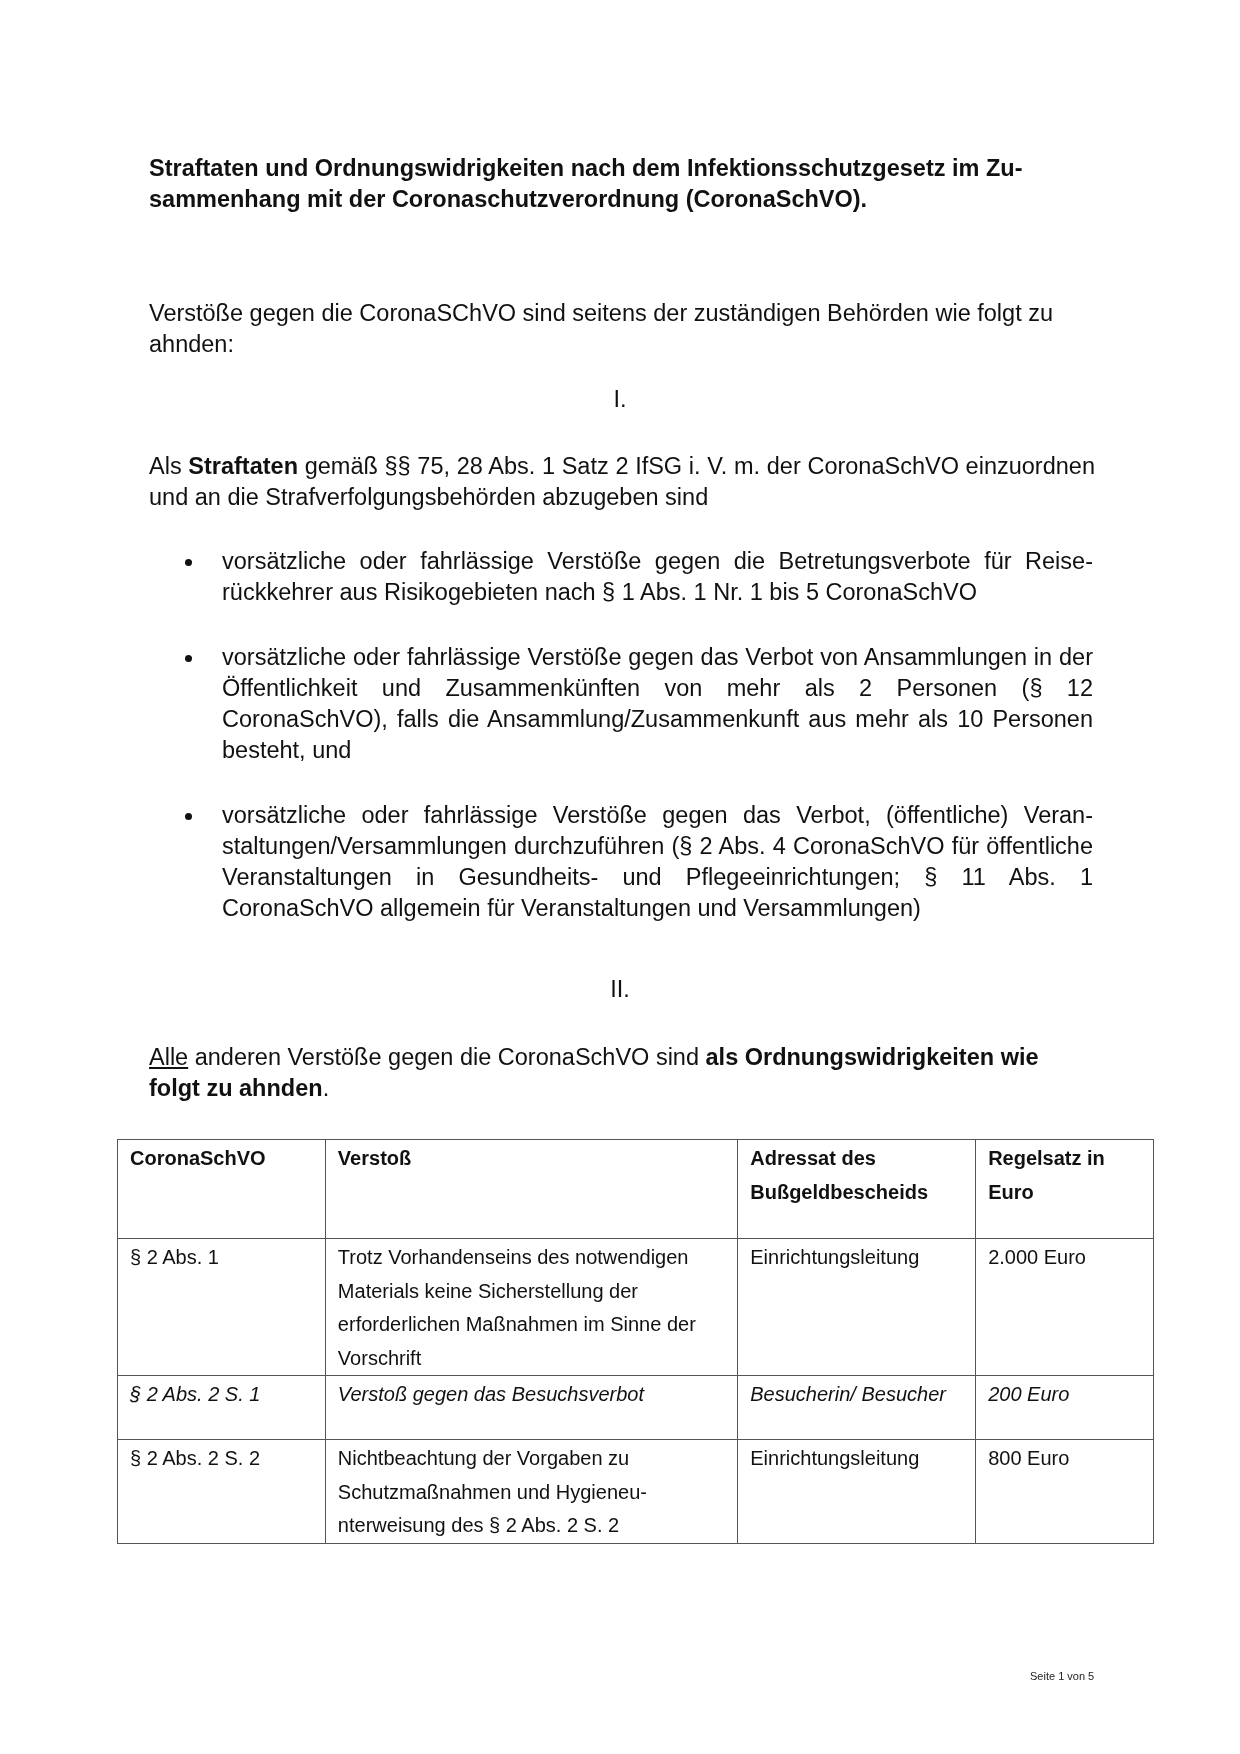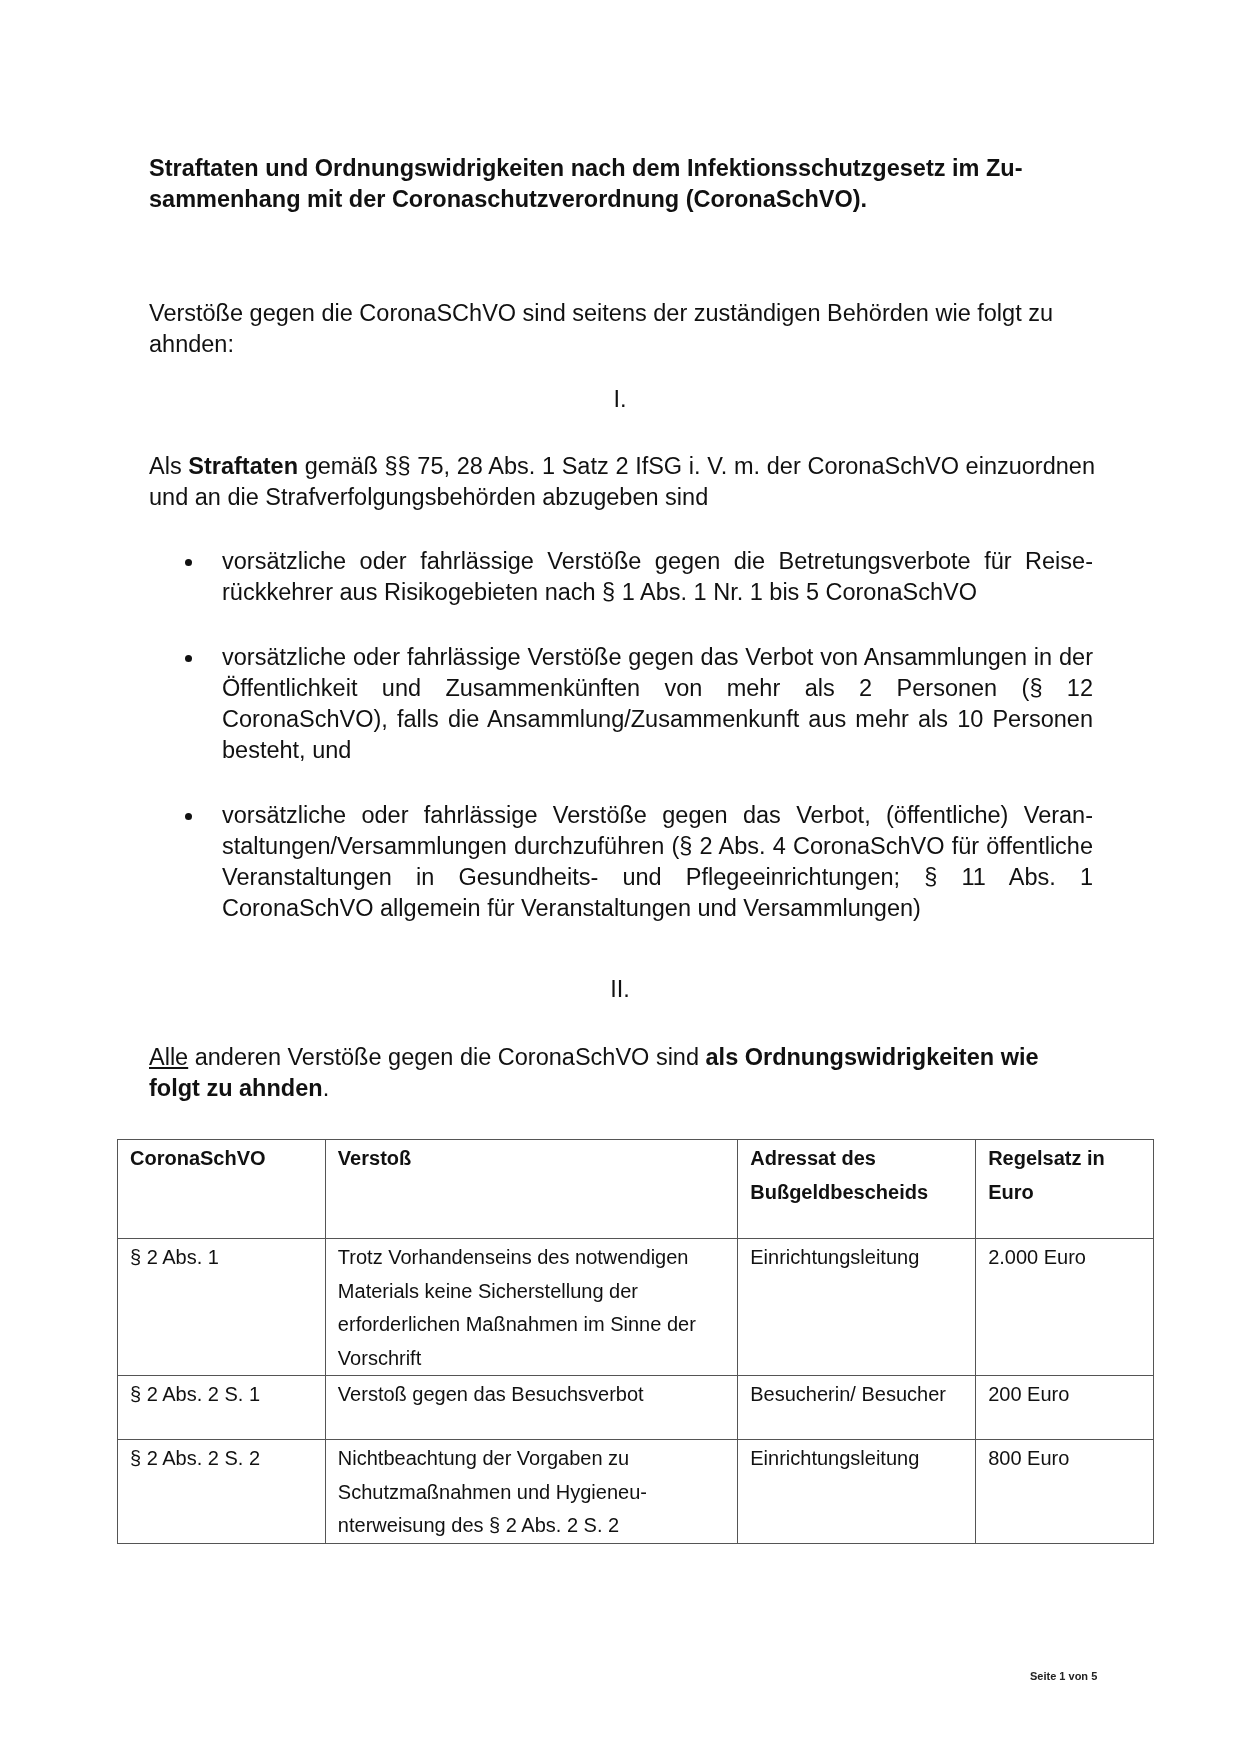--- a/index.html
+++ b/index.html
@@ -24,23 +24,23 @@
   u { text-decoration: underline; }
   table { position: absolute; left: 117px; top: 1139px; width: 1037px; border-collapse: collapse;
           font-size: 20px; line-height: 33.5px; }
   td, th { border: 1.5px solid #555; vertical-align: top; text-align: left; padding: 2px 12px 0 12px; }
   th { font-weight: bold; height: 96px; }
   .c1 { width: 183px; }
   .c2 { width: 388px; }
   .c3 { width: 213px; }
   .c4 { width: 153px; }
   tr.row1 td { height: 126px; }
-  tr.row2 td { height: 61px; }
+  tr.row2 td { height: 61px; font-style: italic; }
   tr.row3 td { height: 96px; }
-  .footer { position: absolute; left: 1030px; top: 1670px; font-size: 11px; color: #222; font-weight: bold; }
+  .footer { position: absolute; left: 1030px; top: 1670px; font-size: 11px; color: #222; }
 </style>
 </head>
 <body>
 
 <div class="page">
 
   <p class="p title">Straftaten und Ordnungswidrigkeiten nach dem Infektionsschutzgesetz im Zu­sammenhang mit der Coronaschutzverordnung (CoronaSchVO).</p>
 
   <p class="p intro">Verstöße gegen die CoronaSChVO sind seitens der zuständigen Behörden wie folgt zu ahnden:</p>
 

